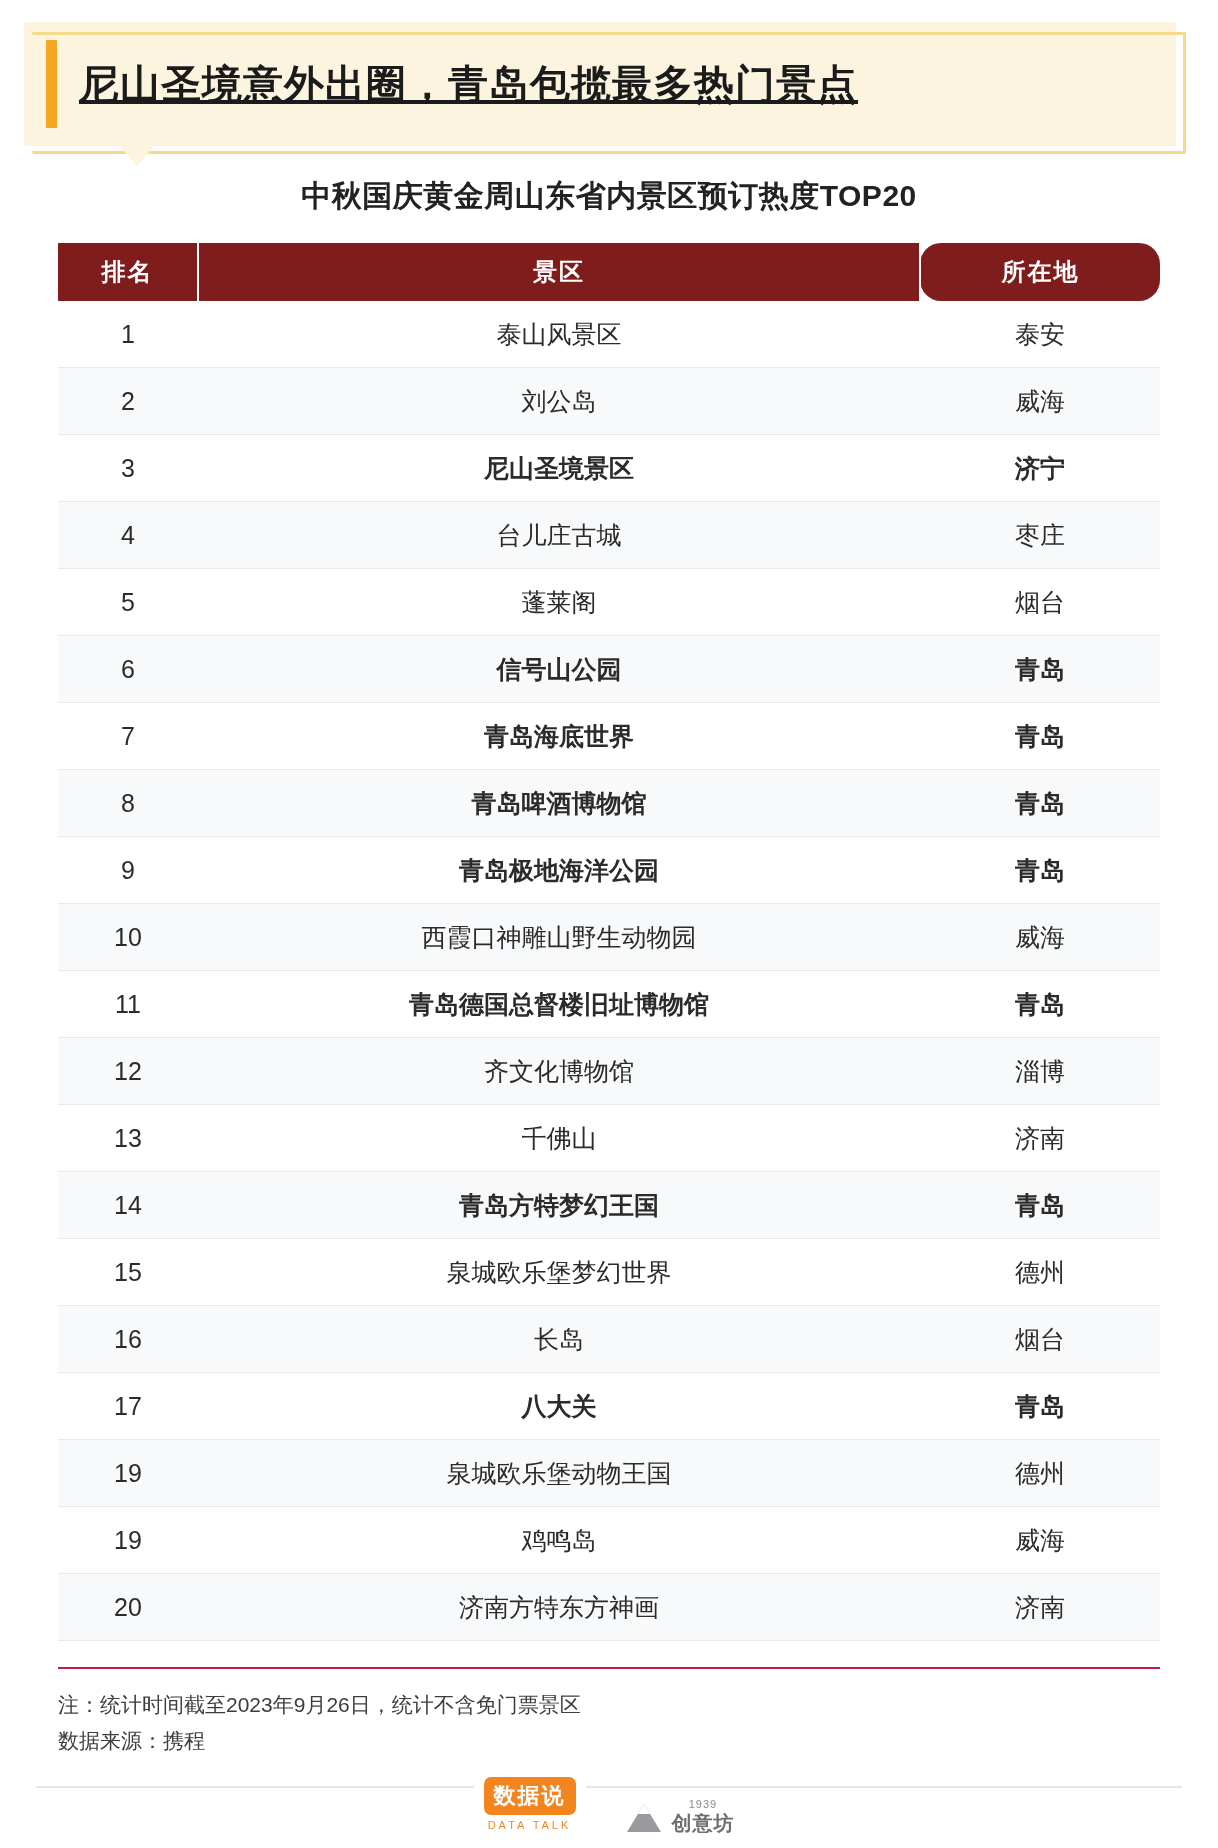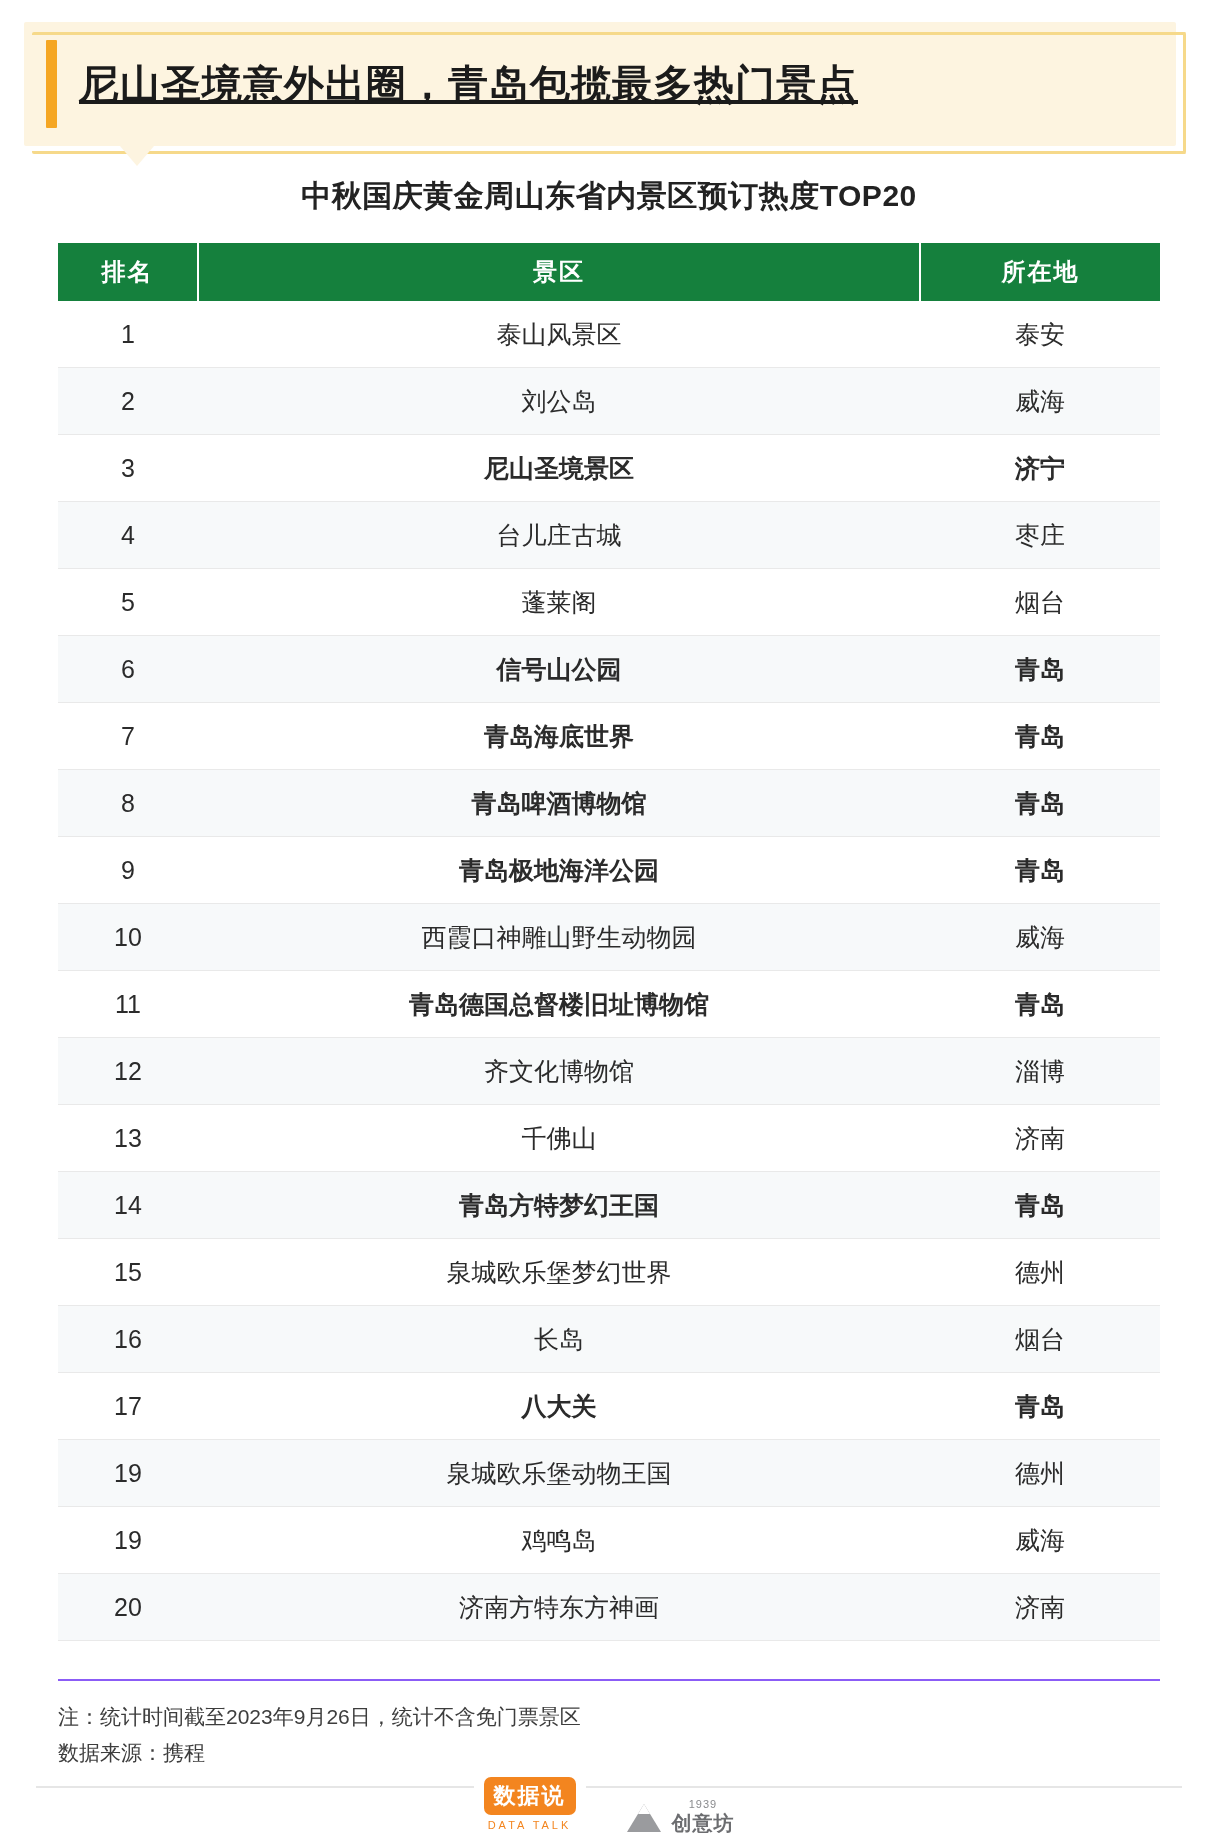--- a/index.html
+++ b/index.html
@@ -107,29 +107,29 @@
   
   .table-wrap {
     margin: 26px 58px 0 58px;
   }
   table.rank-table {
     width: 100%;
     border-collapse: collapse;
     table-layout: fixed;
   }
   table.rank-table th {
-    background: #15803d;
+    background: #7f1d1d;
     color: #ffffff;
     font-size: 24px;
     font-weight: bold;
     height: 56px;
     border-right: 2px solid #ffffff;
     letter-spacing: 2px;
   }
-  table.rank-table th:last-child { border-right: none; }
+  table.rank-table th:last-child { border-right: none; border-radius: 21px; }
   table.rank-table td {
     height: 64px;
     font-size: 25px;
     text-align: center;
     color: #2b2b2b;
     border-bottom: 1px solid #e9e9e9;
   }
   col.c-rank { width: 140px; }
   col.c-spot { width: auto; }
   col.c-loc  { width: 240px; }
@@ -137,22 +137,22 @@
   tr.row-even td { background: #ffffff; }
   tr.row-odd  td { background: #f7f9fa; }
 
   td.hl-orange { color: #f0812b; font-weight: bold; }
   td.hl-blue   { color: #1b8fd6; font-weight: bold; }
 
   td.rank-cell { font-size: 24px; color: #3a3a3a; }
 
   
   .notes {
-    margin: 38px 58px 0 58px;
-    border-top: 2px solid #8b5cf6;
+    margin: 26px 58px 0 58px;
+    border-top: 2px solid #be185d;
     padding-top: 18px;
     font-size: 21px;
     color: #3d3d3d;
     line-height: 36px;
   }
 
   
   .footer {
     position: absolute;
     left: 0;

